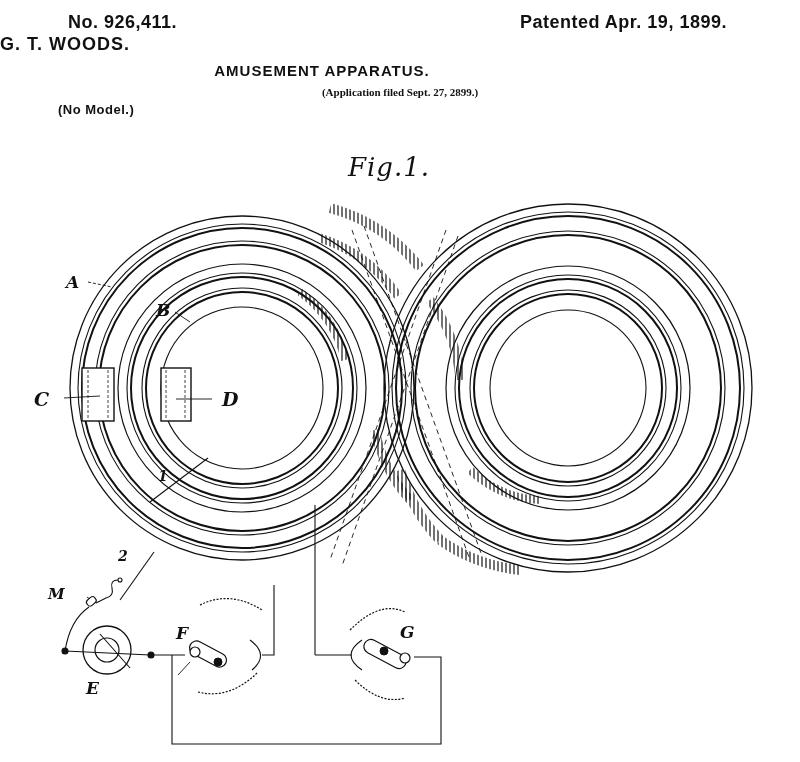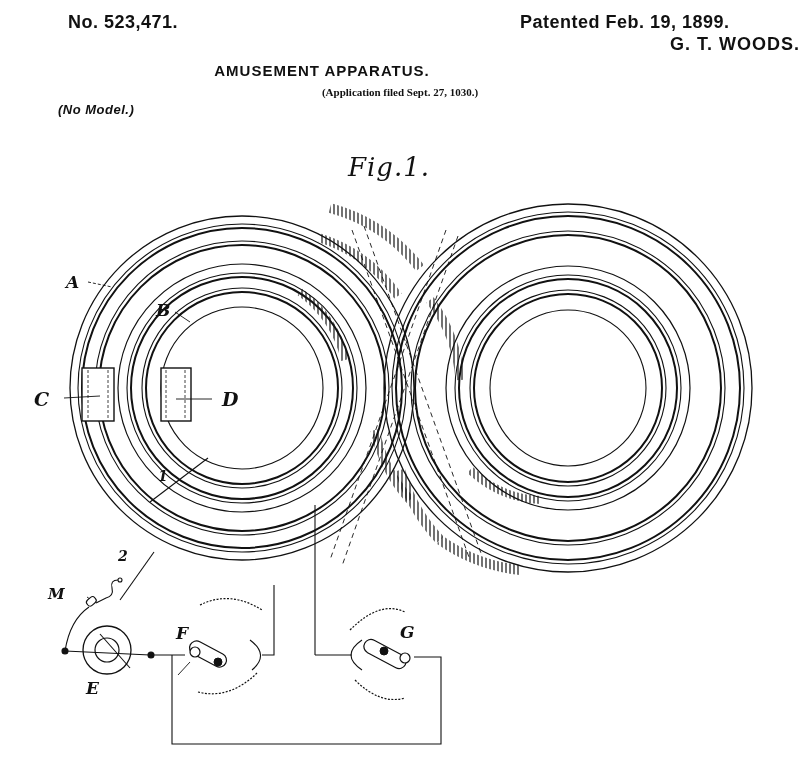--- a/index.html
+++ b/index.html
@@ -1,35 +1,35 @@
 <!DOCTYPE html>
 <html><head>
   <meta charset="utf-8">
   <style>
     html, body { margin: 0; padding: 0; background: #ffffff; }
     body { width: 800px; height: 762px; position: relative; overflow: hidden; font-family: "Liberation Sans", sans-serif; color: #111; }
     .hdr { position: absolute; font-weight: bold; white-space: nowrap; }
     #patno { left: 68px; top: 12px; font-size: 18px; letter-spacing: 0.5px; }
     #patdate { left: 520px; top: 12px; font-size: 18px; letter-spacing: 0.5px; }
-    #inventor { left: 0; width: 800px; text-align: right; top: 34px; font-size: 18px; letter-spacing: 1px; }
+    #inventor { left: 0; width: 800px; text-align: left; top: 34px; font-size: 18px; letter-spacing: 1px; }
     #title { left: 0; width: 644px; text-align: center; top: 62px; font-size: 15px; letter-spacing: 1px; }
     #filed { left: 0; width: 800px; text-align: center; top: 86px; font-size: 11px; font-family: "Liberation Serif", serif; }
-    #model { left: 58px; top: 102px; font-size: 13px; letter-spacing: 0.5px; font-style: italic; }
+    #model { left: 58px; top: 102px; font-size: 13px; letter-spacing: 0.5px; }
     #figlabel { position: absolute; left: 348px; top: 152px; font-family: "DejaVu Serif", serif; font-style: italic; font-size: 26px; letter-spacing: 1px; }
     .lbl { position: absolute; font-family: "DejaVu Serif", serif; font-style: italic; font-weight: bold; font-size: 17px; }
     svg#drawing { position: absolute; left: 0; top: 0; }
   </style>
 </head>
 <body>
 
-<div class="hdr" id="patno">No. 523,471.</div>
-<div class="hdr" id="patdate">Patented Feb. 19, 1899.</div>
+<div class="hdr" id="patno">No. 926,411.</div>
+<div class="hdr" id="patdate">Patented Apr. 19, 1899.</div>
 <div class="hdr" id="inventor">G. T. WOODS.</div>
 <div class="hdr" id="title">AMUSEMENT APPARATUS.</div>
-<div class="hdr" id="filed">(Application filed Sept. 27, 1030.)</div>
+<div class="hdr" id="filed">(Application filed Sept. 27, 2899.)</div>
 <div class="hdr" id="model">(No Model.)</div>
 <div id="figlabel">Fig.1.</div>
 
 <svg id="drawing" width="800" height="762" viewBox="0 0 800 762">
   <defs>
     <pattern id="hatch" patternUnits="userSpaceOnUse" width="4" height="4" patternTransform="rotate(0)">
       <line x1="2" y1="0" x2="2" y2="4" stroke="#111" stroke-width="1.2"></line>
     </pattern>
     <clipPath id="clipRightHalf">
         <rect x="401" y="0" width="400" height="762"></rect>

